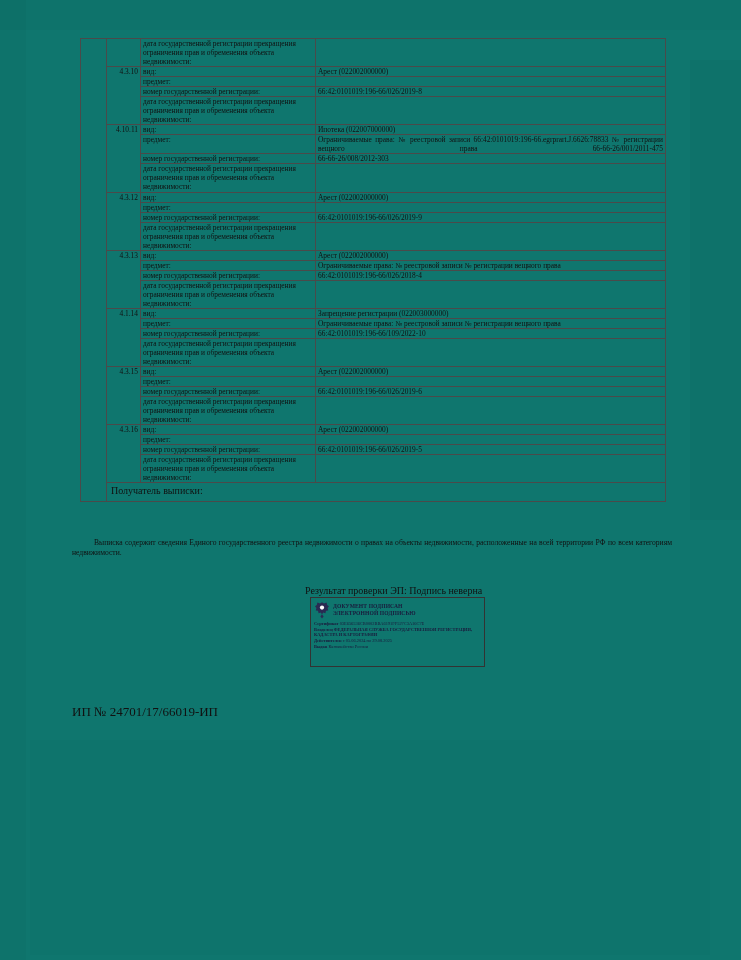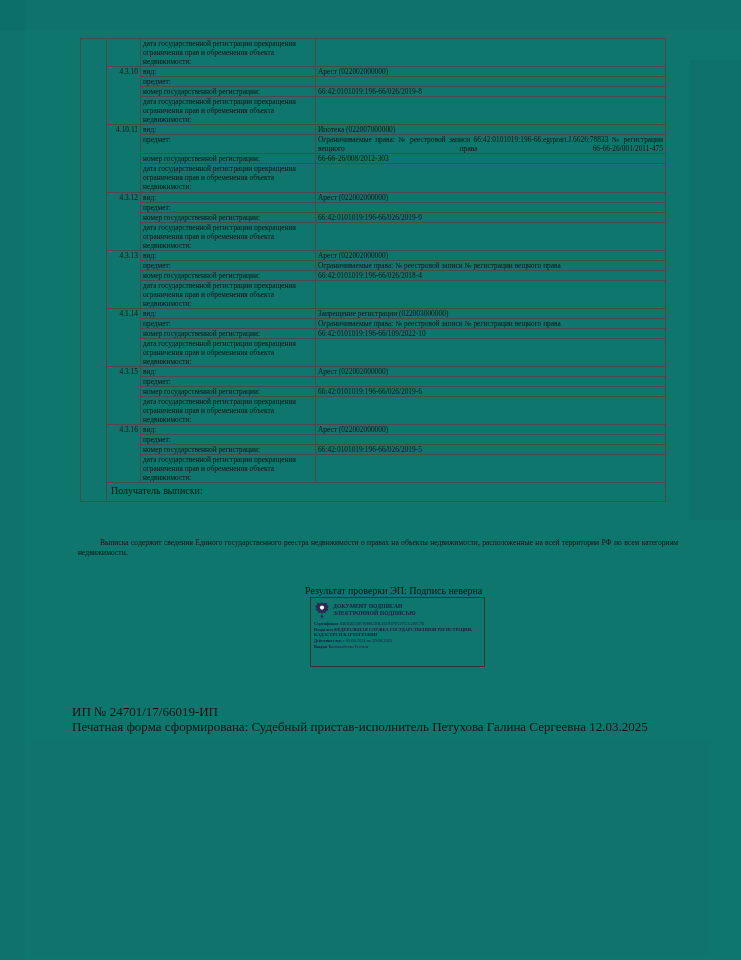--- a/index.html
+++ b/index.html
@@ -62,21 +62,20 @@
     padding: 2px 4px 3px 4px;
   }
   .paragraph {
     position: absolute;
     left: 72px;
     top: 538px;
     width: 600px;
     font-size: 7.6px;
     line-height: 1.35;
     text-align: justify;
-    margin-left: 6px;
   }
   .paragraph .indent { display: inline-block; width: 22px; }
   .ep-result {
     position: absolute;
     left: 305px;
     top: 585px;
     font-size: 10px;
   }
   .sign-box {
     position: absolute;
@@ -300,15 +299,14 @@
     </div>
     <div class="sign-lines">
       <div><b>Сертификат</b> <span>03E656536CB0002BBA6191FF527C3A16C7E</span></div>
       <div><b>Владелец</b> <b>ФЕДЕРАЛЬНАЯ СЛУЖБА ГОСУДАРСТВЕННОЙ РЕГИСТРАЦИИ, КАДАСТРА И КАРТОГРАФИИ</b></div>
       <div><b>Действителен</b> <span>с 05.06.2024 по 29.08.2025</span></div>
       <div><b>Выдан</b> <span>Казначейство России</span></div>
     </div>
   </div>
 
   <div class="footer footer-1">ИП № 24701/17/66019-ИП</div>
-  <div class="footer footer-2">Печатная форма сформирована: Судебный пристав-исполнитель Петухова Галина Сергеевна 12.03.2025</div>
 
 </div>
 
 </body></html>

